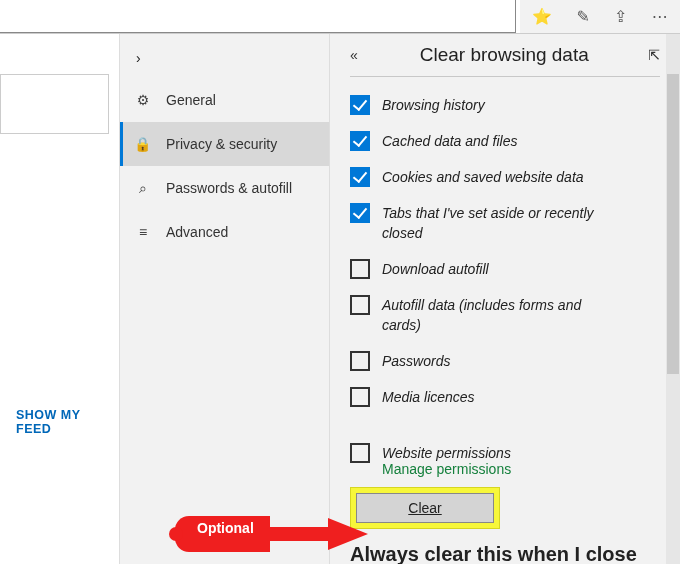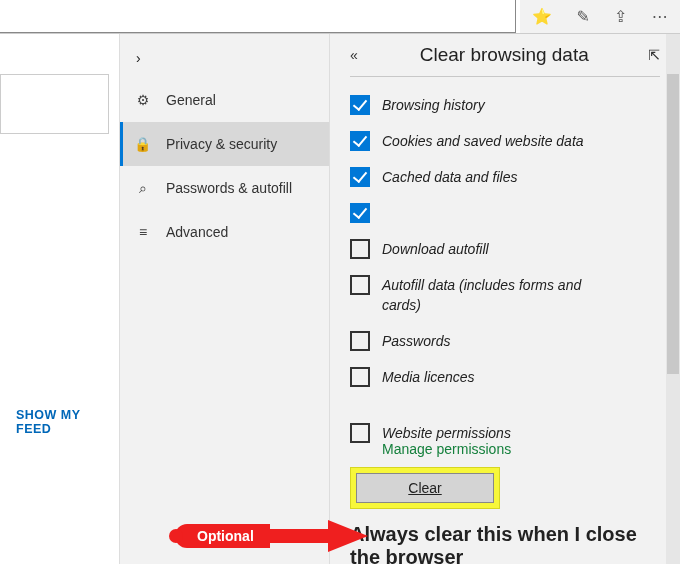--- a/index.html
+++ b/index.html
@@ -198,21 +198,21 @@
     bottom: 12px;
     display: flex;
     align-items: center;
     z-index: 50;
   }
   .annotation-body {
     background: #ef1f1f;
     color: #fff;
     font-weight: 700;
     font-size: 14px;
-    padding: 4px 16px 4px 22px;
+    padding: 4px 16px 16px 22px;
     border-radius: 14px 0 0 14px;
     position: relative;
   }
   .annotation-body::before {
     content: "";
     position: absolute;
     left: -6px; top: 50%;
     transform: translateY(-50%);
     width: 14px; height: 14px;
     background: #ef1f1f;
@@ -282,28 +282,29 @@
       <h2>Clear browsing data</h2>
       <span class="pin">⇱</span>
     </div>
 
     <div class="check-row">
       <span class="checkbox checked"></span>
       <span class="lbl">Browsing history</span>
     </div>
     <div class="check-row">
       <span class="checkbox checked"></span>
+      <span class="lbl">Cached data and files</span>
+    </div>
+    <div class="check-row">
+      <span class="checkbox checked"></span>
       <span class="lbl">Cookies and saved website data</span>
     </div>
     <div class="check-row">
       <span class="checkbox checked"></span>
-      <span class="lbl">Cached data and files</span>
-    </div>
-    <div class="check-row">
-      <span class="checkbox checked"></span>
+      <span class="lbl">Tabs that I've set aside or recently closed</span>
     </div>
     <div class="check-row">
       <span class="checkbox"></span>
       <span class="lbl">Download autofill</span>
     </div>
     <div class="check-row">
       <span class="checkbox"></span>
       <span class="lbl">Autofill data (includes forms and cards)</span>
     </div>
     <div class="check-row">

